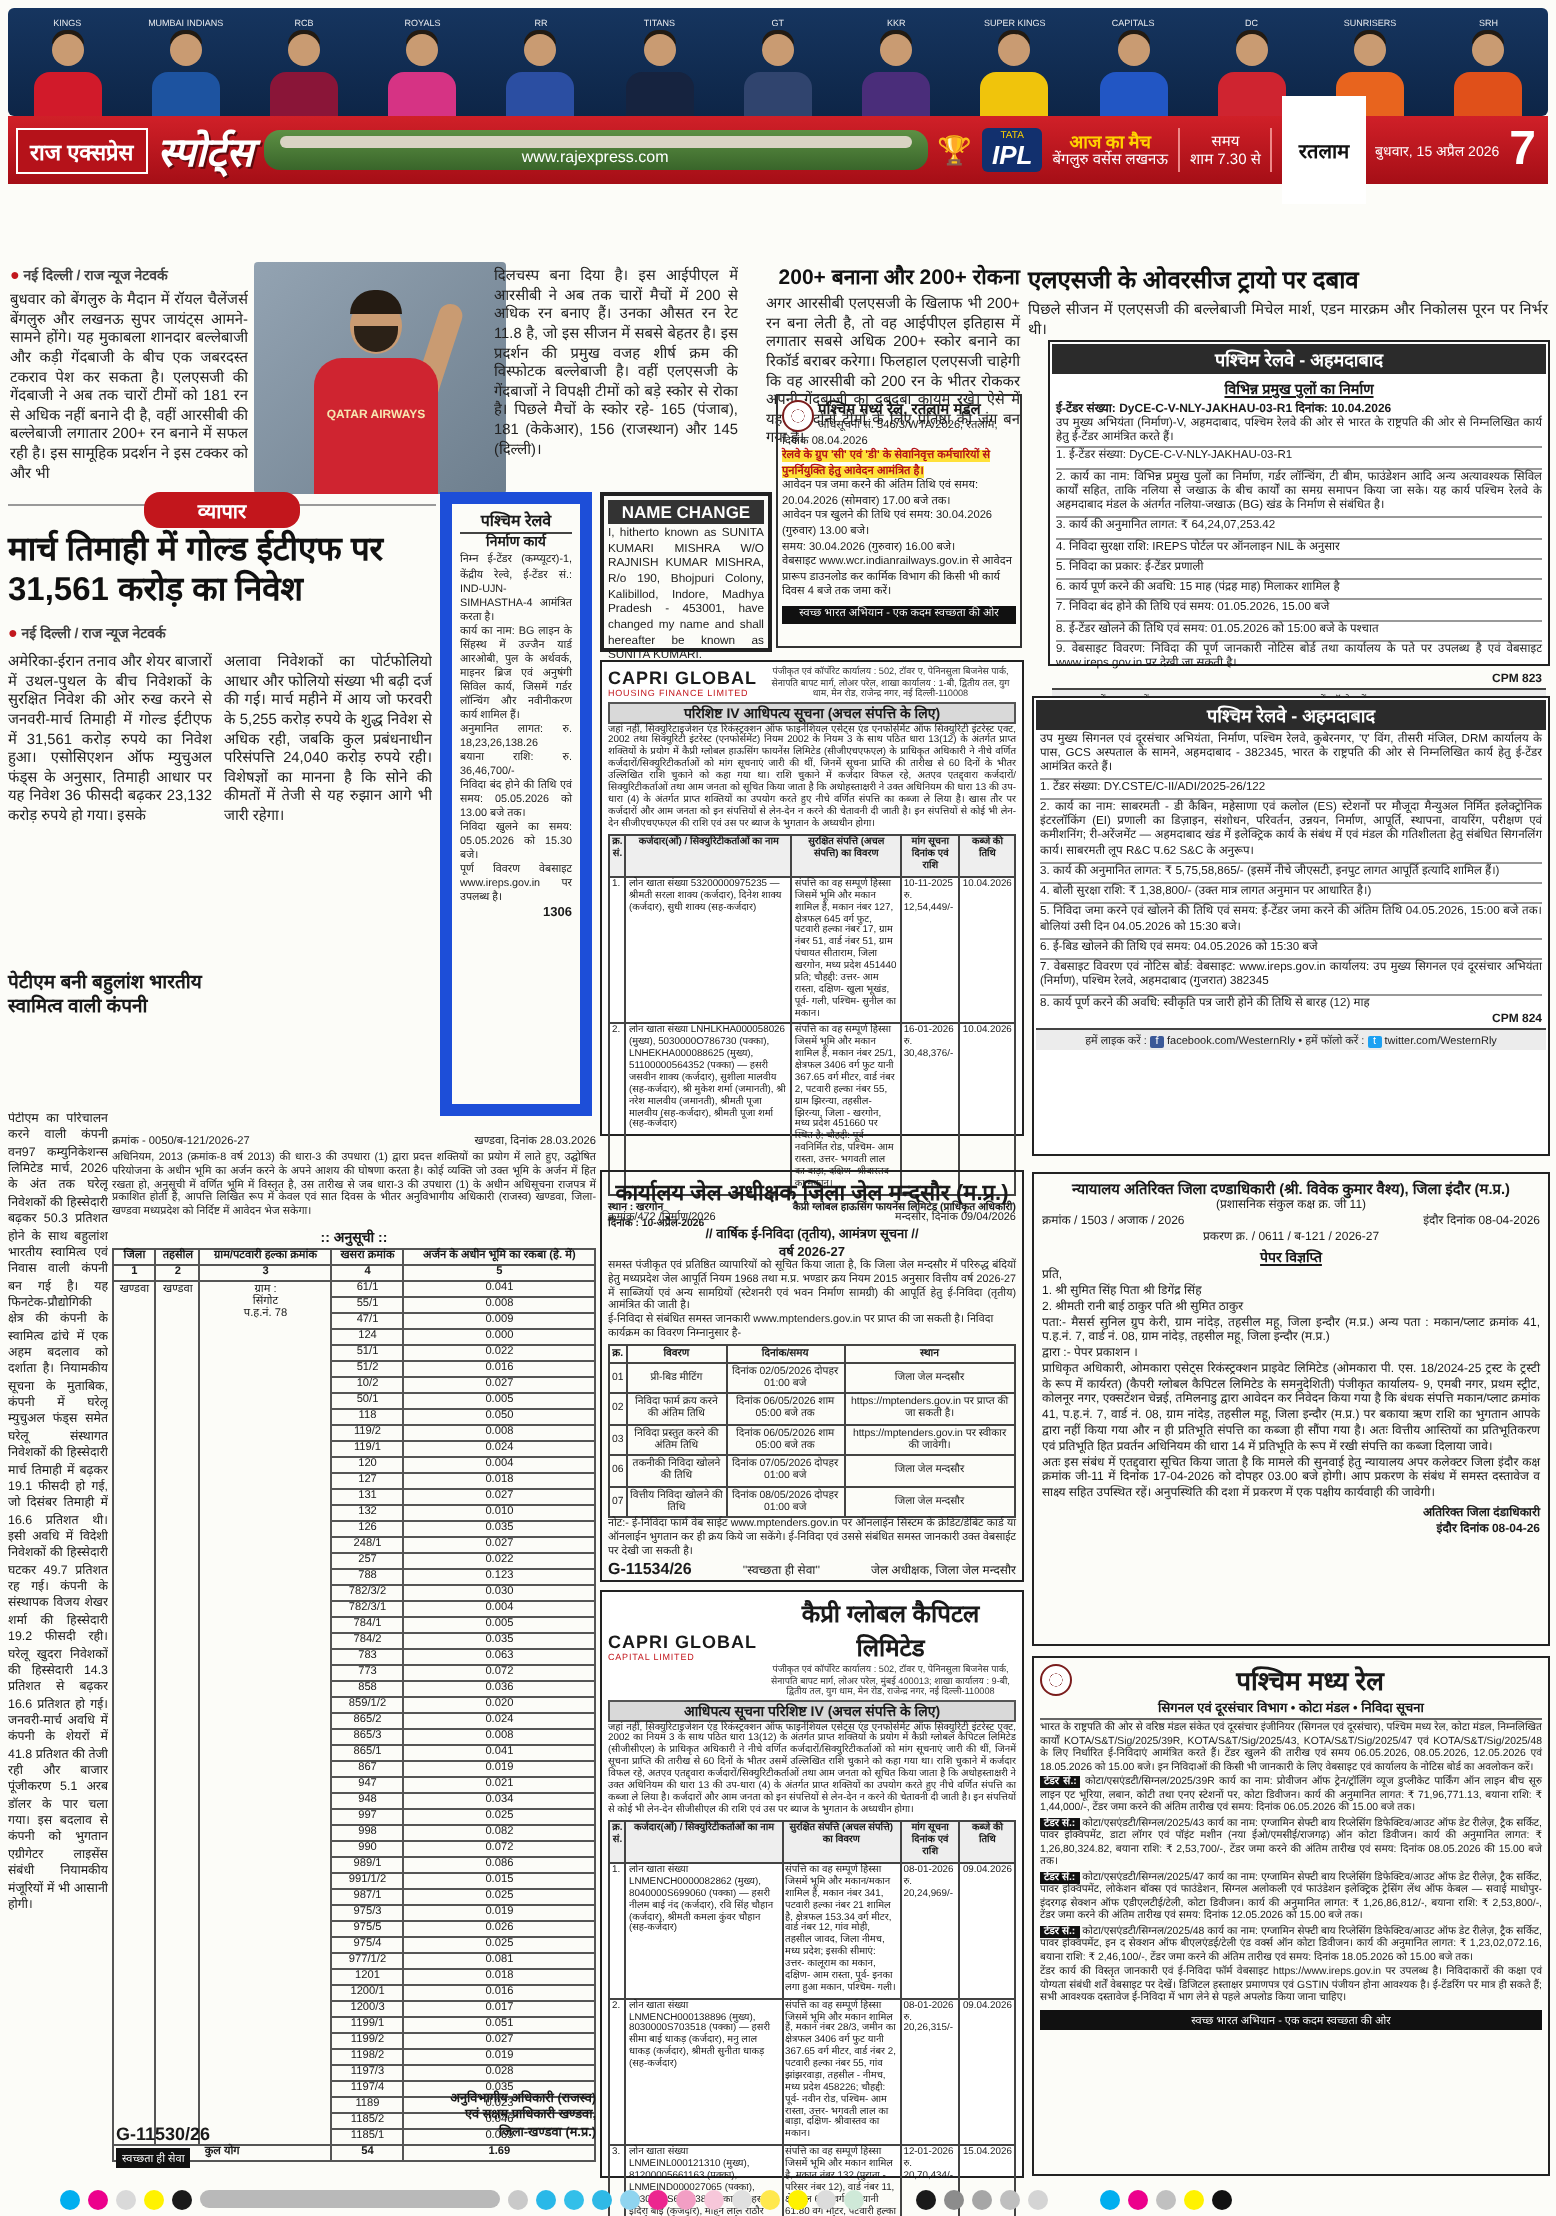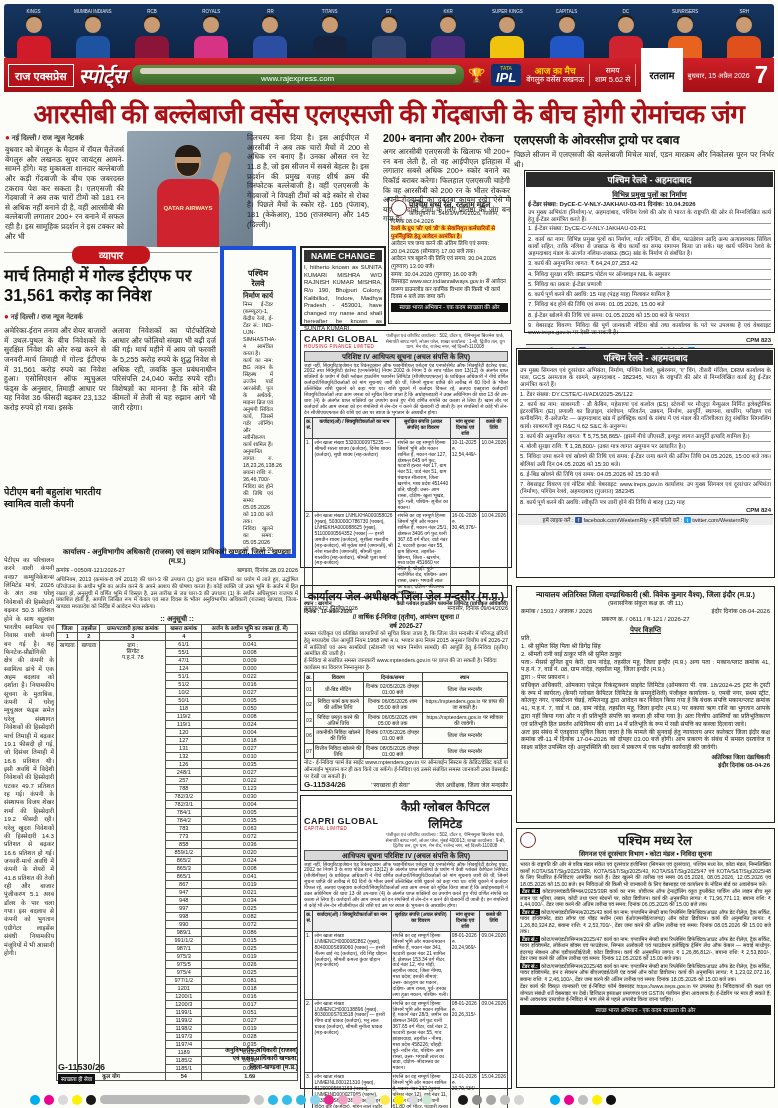--- a/index.html
+++ b/index.html
@@ -23,21 +23,21 @@
             padding:3px 6px;white-space:nowrap;}
   .sports{color:#fff;font-size:20px;font-weight:bold;font-style:italic;text-shadow:1px 1px 0 #5c0a0e;white-space:nowrap;}
   .greenstrip{background:linear-gradient(180deg,#5d9044,#39652a);border-radius:8px;color:#fff;font-size:8px;
               padding:9px 10px 2px 10px;flex:1;text-align:center;position:relative;}
   .greenstrip .bat{position:absolute;top:3px;left:8px;right:8px;height:6px;background:#d9d3c3;border-radius:3px;}
   .trophy{font-size:14px;}
   .iplbox{background:#12306e;color:#fff;text-align:center;padding:2px 5px;border-radius:3px;line-height:1;}
   .iplbox .t{font-size:5px;color:#ffd200;}
   .iplbox .i{font-size:13px;font-weight:bold;font-style:italic;}
   .matchbox{color:#fff;text-align:center;line-height:1.15;white-space:nowrap;}
-  .matchbox .l{color:#ffd200;font-weight:bold;font-size:9px;}
+  .matchbox .l{color:#ffd200;font-weight:bold;font-size:9px;font-family:Liberation Serif, serif;}
   .matchbox .m{font-size:7.5px;}
   .timebox{color:#fff;text-align:center;font-size:7.5px;line-height:1.2;border-left:1px solid #e88;
            border-right:1px solid #e88;padding:2px 5px;white-space:nowrap;}
   .edition{background:#fff;color:#111;font-size:10px;font-weight:bold;padding:20px 8px;white-space:nowrap;}
   .dateline{color:#fff;font-size:7px;white-space:nowrap;}
   .pageno{color:#fff;font-size:24px;font-weight:bold;padding-right:2px;}
 
   
   .headline{left:0;top:95px;width:778px;font-size:26px;font-weight:bold;color:#a81016;text-align:center;
             letter-spacing:-.5px;}
@@ -50,21 +50,21 @@
   .photo{left:127px;top:131px;width:126px;height:116px;background:linear-gradient(135deg,#93a3b2,#6e7f8e);
          border-radius:2px;overflow:hidden;}
   .photo .ph-head{position:absolute;top:18px;left:48px;width:26px;height:28px;border-radius:50%;background:#c99b72;}
   .photo .ph-hair{position:absolute;top:14px;left:48px;width:26px;height:12px;border-radius:12px 12px 0 0;background:#241b12;}
   .photo .ph-beard{position:absolute;top:32px;left:50px;width:22px;height:13px;border-radius:0 0 11px 11px;background:#2b2117;}
   .photo .ph-body{position:absolute;top:48px;left:30px;width:62px;height:68px;border-radius:14px 14px 0 0;background:#cf2430;}
   .photo .ph-spon{position:absolute;top:74px;left:36px;width:50px;font-size:6px;color:#f7e6b0;text-align:center;font-weight:bold;}
   .photo .ph-arm{position:absolute;top:20px;left:86px;width:12px;height:52px;border-radius:6px;background:#c99b72;transform:rotate(18deg);}
   .lcol3{left:247px;top:133px;width:122px;height:114px;overflow:hidden;}
   .subhead1{left:383px;top:131px;width:127px;}
-  .subhead1 h3,.subhead2 h3{margin:0 0 2px 0;font-size:10.5px;color:#111;text-align:left;}
+  .subhead1 h3,.subhead2 h3{margin:0 0 2px 0;font-size:10.5px;color:#111;text-align:right;}
   .subhead2{left:514px;top:131px;width:260px;}
   .subhead2 h3{font-size:12px;text-align:left;}
 
   
   .wcrbox{left:388px;top:197px;width:123px;height:127px;border:1px solid #333;padding:2px;box-sizing:border-box;
           font-size:5.6px;line-height:1.35;}
   .roundel{width:14px;height:14px;border:1.5px solid #7a1d1d;border-radius:50%;float:left;margin-right:2px;
            background:radial-gradient(circle at 50% 50%,#fff 30%,#7a1d1d 32%,#fff 34%);}
   .wcrbox .h1{font-size:7.5px;font-weight:bold;}
   .wcrbox .red{color:#b3121a;font-weight:bold;}
@@ -91,21 +91,21 @@
   .bizpill{left:72px;top:246px;width:78px;background:#c2161c;color:#fff;font-size:10px;font-weight:bold;
            text-align:center;border-radius:8px;padding:2px 0;}
   .bizhead{left:4px;top:266px;width:214px;font-size:16.5px;font-weight:bold;color:#111;line-height:1.2;}
   .bizby{left:4px;top:312px;width:214px;}
   .bcol1{left:4px;top:326px;width:102px;height:158px;overflow:hidden;}
   .paytmhead{left:4px;top:486px;width:102px;font-size:9.5px;font-weight:bold;line-height:1.25;}
   .bcol2{left:112px;top:326px;width:104px;height:214px;overflow:hidden;}
   .stripcol{left:4px;top:556px;width:50px;height:532px;overflow:hidden;font-size:6.2px;line-height:1.35;}
 
   
-  .wrc{left:220px;top:246px;width:76px;height:312px;border:4px solid #1d4ed8;box-sizing:border-box;padding:19px;
+  .wrc{left:220px;top:246px;width:76px;height:312px;border:6px solid #1d4ed8;box-sizing:border-box;padding:4px;
        font-size:5.4px;line-height:1.3;overflow:hidden;}
   .wrc .h{font-size:8px;font-weight:bold;text-align:center;border-bottom:1px solid #444;}
   .wrc .h2{font-size:7px;font-weight:bold;text-align:center;margin-bottom:1px;}
   .wrc .num{font-size:6.5px;font-weight:bold;text-align:right;}
 
   
   .namechange{left:300px;top:246px;width:86px;height:80px;border:2px solid #222;box-sizing:border-box;padding:2px;}
   .namechange .h{background:#333;color:#fff;font-size:8.5px;font-weight:bold;text-align:center;padding:1px 0;}
   .namechange .t{font-size:5.9px;line-height:1.3;margin-top:2px;}
 
@@ -267,28 +267,27 @@
     <span class="iplbox">
       <div class="t">TATA</div>
       <div class="i">IPL</div>
     </span>
     <span class="matchbox">
       <div class="l">आज का मैच</div>
       <div class="m">बेंगलुरु वर्सेस लखनऊ</div>
     </span>
     <span class="timebox">
       <div>समय</div>
-      <div>शाम 5.62 से</div>
+      <div>शाम 7.30 से</div>
     </span>
     <span class="edition">रतलाम</span>
     <span class="dateline">बुधवार, 15 अप्रैल 2026</span>
     <span class="pageno">7</span>
   </div>
 
-  <div class="abs headline">आरसीबी की बल्लेबाजी वर्सेस एलएसजी की गेंदबाजी के बीच होगी रोमांचक जंग</div>
 
   <div class="abs lcol1">
     <div class="byline"><span class="dot">●</span> <span>नई दिल्ली / राज न्यूज नेटवर्क</span></div>
     <div class="body8 just">बुधवार को बेंगलुरु के मैदान में रॉयल चैलेंजर्स बेंगलुरु और लखनऊ सुपर जायंट्स आमने-सामने होंगे। यह मुकाबला शानदार बल्लेबाजी और कड़ी गेंदबाजी के बीच एक जबरदस्त टकराव पेश कर सकता है। एलएसजी की गेंदबाजी ने अब तक चारों टीमों को 181 रन से अधिक नहीं बनाने दी है, वहीं आरसीबी की बल्लेबाजी लगातार 200+ रन बनाने में सफल रही है। इस सामूहिक प्रदर्शन ने इस टक्कर को और भी</div>
   </div>
   <div class="abs photo">
     <div class="ph-arm"></div>
     <div class="ph-head"></div>
     <div class="ph-hair"></div>
     <div class="ph-beard"></div>
@@ -535,21 +534,20 @@
             <td>लोन खाता संख्या LNMEINL000121310 (मुख्य), 81200005661163 (पक्का), LNMEIND000027065 (पक्का), 8030000S684738 (पक्का) — हसरी इंदिरा बाई (कर्जदार), मोहन लाल राठौर (कर्जदार), श्रीमती सरस्वती राठौर (सह-कर्जदार)</td>
             <td>संपत्ति का वह सम्पूर्ण हिस्सा जिसमें भूमि और मकान शामिल है, मकान नंबर 132 (पुराना - परिसर नंबर 12), वार्ड नंबर 11, क्षेत्रफल 665 वर्ग फुट यानी 61.80 वर्ग मीटर, पटवारी हल्का नंबर 42 अंतर्गत ग्राम 1 महाराणा गांधी चौक, मंदसौर, मध्य प्रदेश 458001; चौहद्दी: पूर्व में- गली, पश्चिम में- मंदिर का मकान, उत्तर में- आम रास्ता, दक्षिण में- रमाजी रोड।</td>
             <td>12-01-2026 रु. 20,70,434/-</td>
             <td>15.04.2026</td>
           </tr>
         </tbody>
     </table>
 
   </div>
 
-  <div class="abs khd-head">कार्यालय - अनुविभागीय अधिकारी (राजस्व) एवं सक्षम प्राधिकारी खण्डवा, जिला - खण्डवा (म.प्र.)</div>
   <div class="abs khd-ref">
     <span>क्रमांक - 0050/ब-121/2026-27</span>
     <span>खण्डवा, दिनांक 28.03.2026</span>
   </div>
   <div class="abs khd-paras just">अधिनियम, 2013 (क्रमांक-8 वर्ष 2013) की धारा-3 की उपधारा (1) द्वारा प्रदत्त शक्तियों का प्रयोग में लाते हुए, उद्घोषित परियोजना के अधीन भूमि का अर्जन करने के अपने आशय की घोषणा करता है। कोई व्यक्ति जो उक्त भूमि के अर्जन में हित रखता हो, अनुसूची में वर्णित भूमि में विस्तृत है, उस तारीख से जब धारा-3 की उपधारा (1) के अधीन अधिसूचना राजपत्र में प्रकाशित होती है, आपत्ति लिखित रूप में केवल एवं सात दिवस के भीतर अनुविभागीय अधिकारी (राजस्व) खण्डवा, जिला-खण्डवा मध्यप्रदेश को निर्दिष्ट में आवेदन भेज सकेगा।</div>
   <div class="abs khd-sched">:: अनुसूची ::</div>
   <table class="abs ktab">
     <thead>
       <tr id="ktab-head">
           <th>जिला</th>

